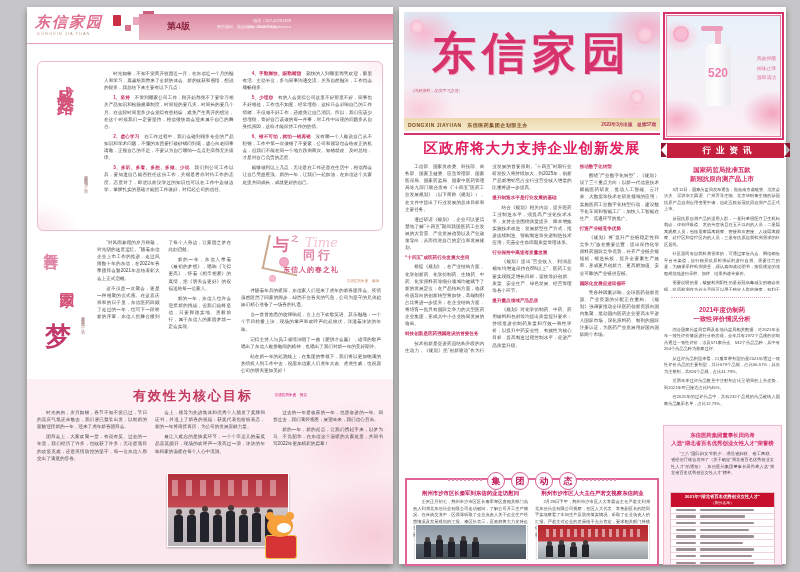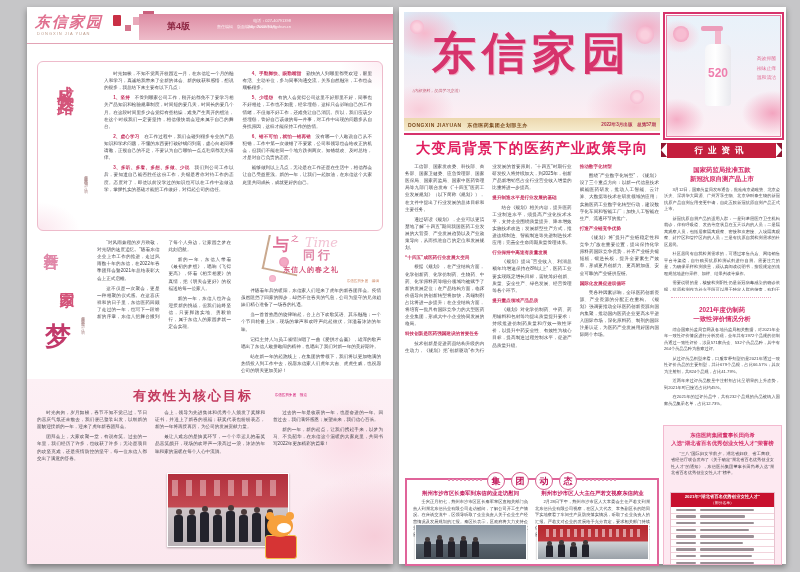--- a/index.html
+++ b/index.html
@@ -110,21 +110,21 @@
     radial-gradient(40px 30px at 10% 85%,#f5aec6,transparent 70%),
     radial-gradient(44px 32px at 92% 80%,#f3a4bf,transparent 70%),
     radial-gradient(30px 24px at 12% 18%,#f9c6d6,transparent 70%),
     linear-gradient(180deg,#e8f2fa,#fdeff4);overflow:hidden;}
   .bottle{position:absolute;left:40px;top:30px;width:26px;height:62px;background:linear-gradient(90deg,#f6f6f8,#ffffff 40%,#e9e9ee);border-radius:6px 6px 4px 4px;}
   .bottle::before{content:"";position:absolute;left:10px;top:-16px;width:6px;height:16px;background:#f3b7cc;}
   .bottle::after{content:"";position:absolute;left:-4px;top:-18px;width:22px;height:5px;background:#ec9dbb;border-radius:2px;}
   .bottle-label{position:absolute;left:0;right:0;top:22px;text-align:center;font-size:12px;font-weight:bold;color:#ef7fae;}
   .ad-lines{position:absolute;right:6px;top:40px;font-size:4.8px;color:#e06890;line-height:2;text-align:left;}
   .ad-badge{position:absolute;left:8px;top:12px;width:16px;height:16px;border-radius:50%;background:radial-gradient(circle,#f7bdd2 40%,#ef94b7);}
-  .ribbon{position:absolute;left:4px;top:136px;width:109px;height:15px;background:#c41f3e;color:#fff;font-size:8.5px;font-weight:bold;letter-spacing:5px;text-align:center;line-height:15px;}
+  .ribbon{position:absolute;left:4px;top:136px;width:109px;height:15px;background:#c41f3e;color:#fff;font-size:8.5px;font-weight:bold;letter-spacing:5px;text-align:center;line-height:15px;padding-left:8px;}
   .ribbon::before,.ribbon::after{content:"";position:absolute;top:0;border-style:solid;}
   .ribbon::before{left:-6px;border-width:7.5px 6px 7.5px 0;border-color:#8e1530 transparent;}
   .ribbon::after{right:-6px;border-width:7.5px 0 7.5px 6px;border-color:#8e1530 transparent;}
   .sb-h{font-size:6.4px;font-weight:bold;color:#d4306a;text-align:center;line-height:1.45;margin:0;}
   .sb-art{position:absolute;left:1px;width:116px;overflow:hidden;}
   .sb-div{position:absolute;left:8px;width:100px;border-top:1px dotted #e8a6bf;}
   .honor{position:absolute;left:0;top:418px;width:117px;height:138px;background:#fde9f1;border:1px solid #f3b9cf;overflow:hidden;}
   .honor-table{position:absolute;left:6px;top:66px;width:103px;background:#fff;border:1px solid #e8c2cf;}
   .ht-head{background:#c8102e;color:#fff;text-align:center;font-size:4.4px;font-weight:bold;line-height:1.5;padding:1px 0;}
   .hrow{height:5.6px;border-bottom:1px solid #f2d4dc;display:flex;align-items:center;gap:4px;padding:0 5px;}
@@ -247,21 +247,21 @@
       <div class="blossom" style="left:6px;top:8px;width:14px;height:14px;background:radial-gradient(circle,#fbd3e0 30%,#f2a7c3);"></div>
       <div class="blossom" style="left:232px;top:14px;width:18px;height:18px;background:radial-gradient(circle,#fad0de 30%,#f0a0bf);"></div>
       <div class="blossom" style="left:226px;top:78px;width:14px;height:14px;background:radial-gradient(circle,#fbd8e4 30%,#f3abc6);"></div>
     </div>
     <div class="gold-strip">
       <span class="gl">DONGXIN JIAYUAN　东信医药集团企划部主办</span>
       <span class="gr">2022年3月出版　总第57期</span>
     </div>
     <div class="red-rule" style="top:126px;"></div>
 
-    <div class="policy-title">大变局背景下的医药产业政策导向</div>
+    <div class="policy-title">区政府将大力支持企业创新发展</div>
     <div class="molecule">
       <span class="mol-dot" style="left:16px;bottom:10px;width:16px;height:16px;"></span>
       <span class="mol-dot" style="left:40px;bottom:24px;width:10px;height:10px;"></span>
       <span class="mol-dot" style="left:120px;bottom:8px;width:20px;height:20px;"></span>
       <span class="mol-dot" style="left:150px;bottom:26px;width:9px;height:9px;"></span>
       <span class="mol-dot" style="left:210px;bottom:12px;width:14px;height:14px;"></span>
       <span class="mol-dot" style="left:236px;bottom:30px;width:8px;height:8px;"></span>
     </div>
     <div class="policy-cols t cols3">
       <p>工信部、国家发改委、科技部、商务部、国家卫健委、应急管理部、国家医保局、国家药监局、国家中医药管理局等九部门联合发布《“十四五”医药工业发展规划》（以下简称《规划》），在文件中提出了行业发展的总体目标和主要任务。</p>

